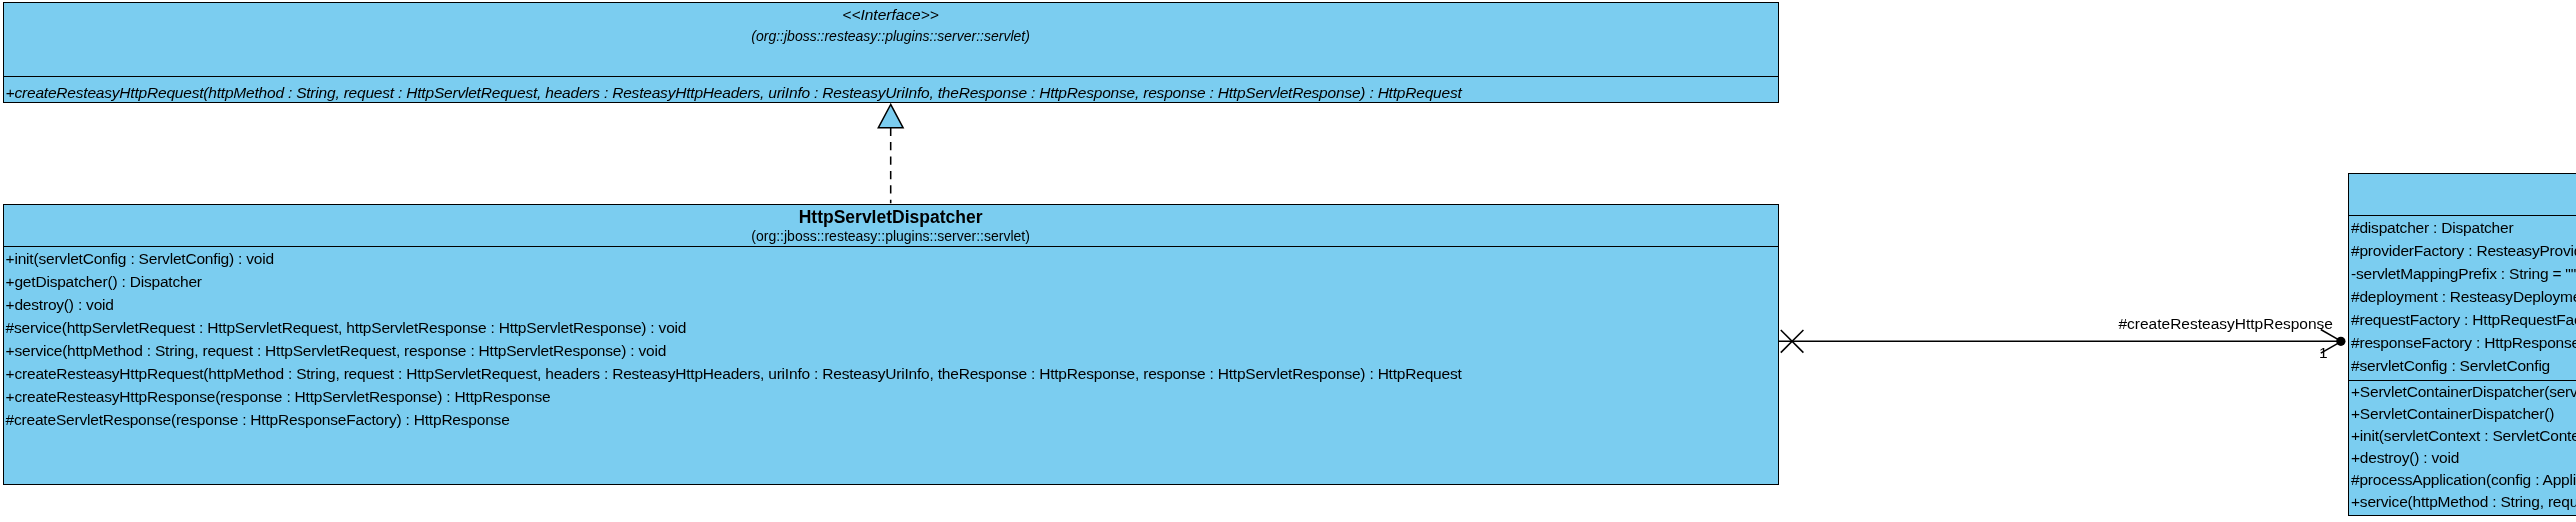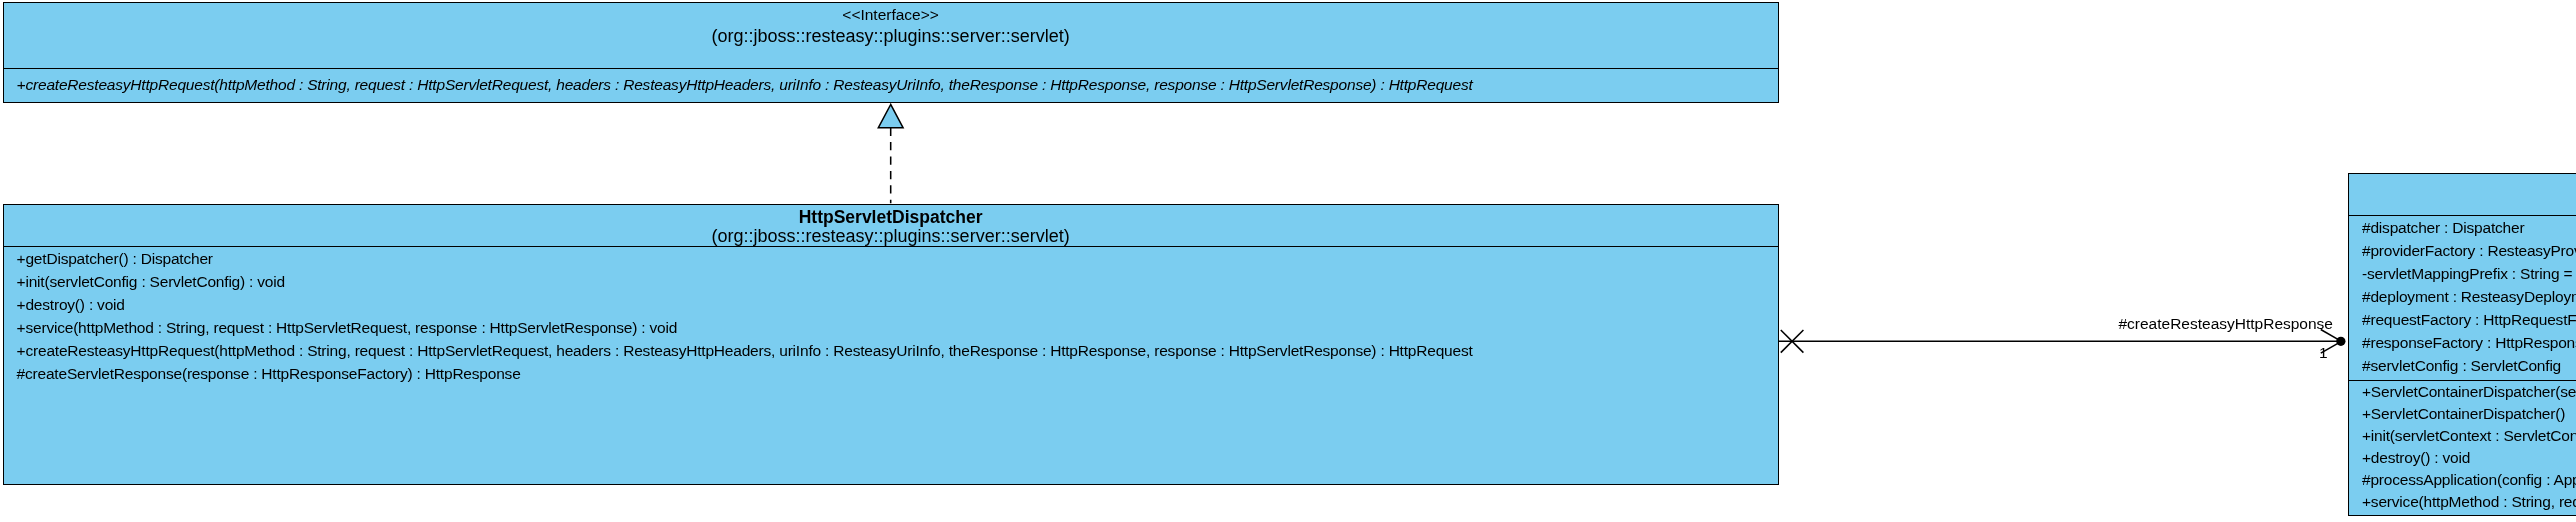--- a/index.html
+++ b/index.html
@@ -14,29 +14,29 @@
 
   .class-node {
     position:absolute; box-sizing:border-box;
     background:#7BCDF0; border:1.5px solid #000;
   }
   .compartment { box-sizing:border-box; overflow:hidden; }
   .title-comp { text-align:center; border-bottom:1.5px solid #000; }
   .attrs-comp { border-bottom:1.5px solid #000; }
   .stereotype   { font-size:15.5px; line-height:23px; }
   .class-name   { font-size:17.5px; font-weight:bold; line-height:21.6px; }
-  .class-package{ font-size:18px; line-height:20px; }
+  .class-package{ font-size:14px; line-height:20px; }
   .member-row {
     font-size:15.5px; letter-spacing:-0.2px; white-space:nowrap;
-    padding-left:13px;
+    padding-left:2px;
   }
 
   
   #node-interface { left:2.6px; top:2.1px; width:1776px; height:101px; }
-  #node-interface .title-comp { height:66px; }
+  #node-interface .title-comp { height:74px;font-style:italic; }
   #node-interface .methods-comp .member-row { line-height:32px; font-style:italic; }
 
   
   #node-dispatcher { left:2.6px; top:204px; width:1776px; height:281px; }
   #node-dispatcher .title-comp { height:42px; padding-top:1.5px; }
   #node-dispatcher .class-name { line-height:20.6px; }
   #node-dispatcher .class-package { line-height:18.5px; }
   #node-dispatcher .attrs-comp { height:26px; }
   #node-dispatcher .attrs-comp .member-row { line-height:24px; }
   #node-dispatcher .methods-comp .member-row { line-height:23px; }
@@ -90,25 +90,27 @@
         <div class="member-row">+createResteasyHttpRequest(httpMethod : String, request : HttpServletRequest, headers : ResteasyHttpHeaders, uriInfo : ResteasyUriInfo, theResponse : HttpResponse, response : HttpServletResponse) : HttpRequest</div>
       </div>
   </section>
 
   <section class="class-node" id="node-dispatcher">
     <header class="compartment title-comp">
       <div class="class-name">HttpServletDispatcher</div>
       <div class="class-package">(org::jboss::resteasy::plugins::server::servlet)</div>
     </header>
     <div class="compartment methods-comp">
+        <div class="member-row">+init(servletConfig : ServletConfig) : void</div>
         <div class="member-row">+getDispatcher() : Dispatcher</div>
-        <div class="member-row">+init(servletConfig : ServletConfig) : void</div>
         <div class="member-row">+destroy() : void</div>
+        <div class="member-row">#service(httpServletRequest : HttpServletRequest, httpServletResponse : HttpServletResponse) : void</div>
         <div class="member-row">+service(httpMethod : String, request : HttpServletRequest, response : HttpServletResponse) : void</div>
         <div class="member-row">+createResteasyHttpRequest(httpMethod : String, request : HttpServletRequest, headers : ResteasyHttpHeaders, uriInfo : ResteasyUriInfo, theResponse : HttpResponse, response : HttpServletResponse) : HttpRequest</div>
+        <div class="member-row">+createResteasyHttpResponse(response : HttpServletResponse) : HttpResponse</div>
         <div class="member-row">#createServletResponse(response : HttpResponseFactory) : HttpResponse</div>
       </div>
   </section>
 
   <section class="class-node" id="node-container">
     <header class="compartment title-comp">
       <div class="class-name">ServletContainerDispatcher</div>
       <div class="class-package">(org::jboss::resteasy::plugins::server::servlet)</div>
     </header>
     <div class="compartment attrs-comp">

